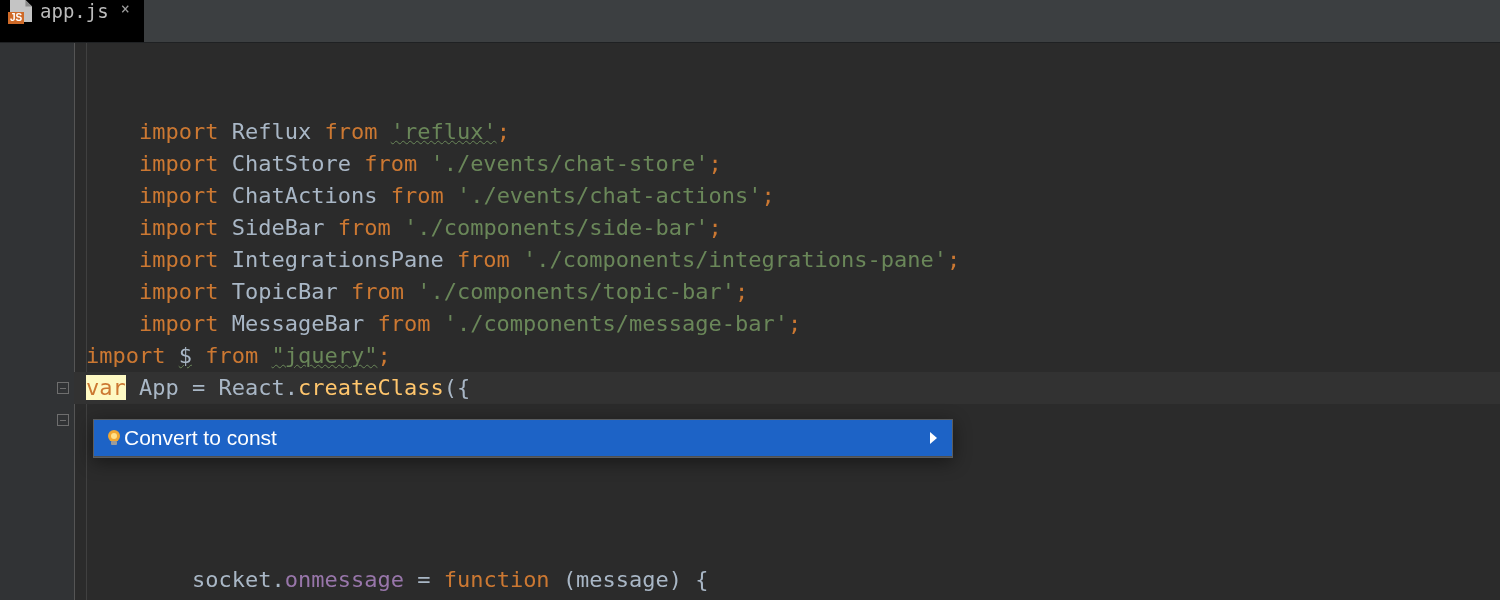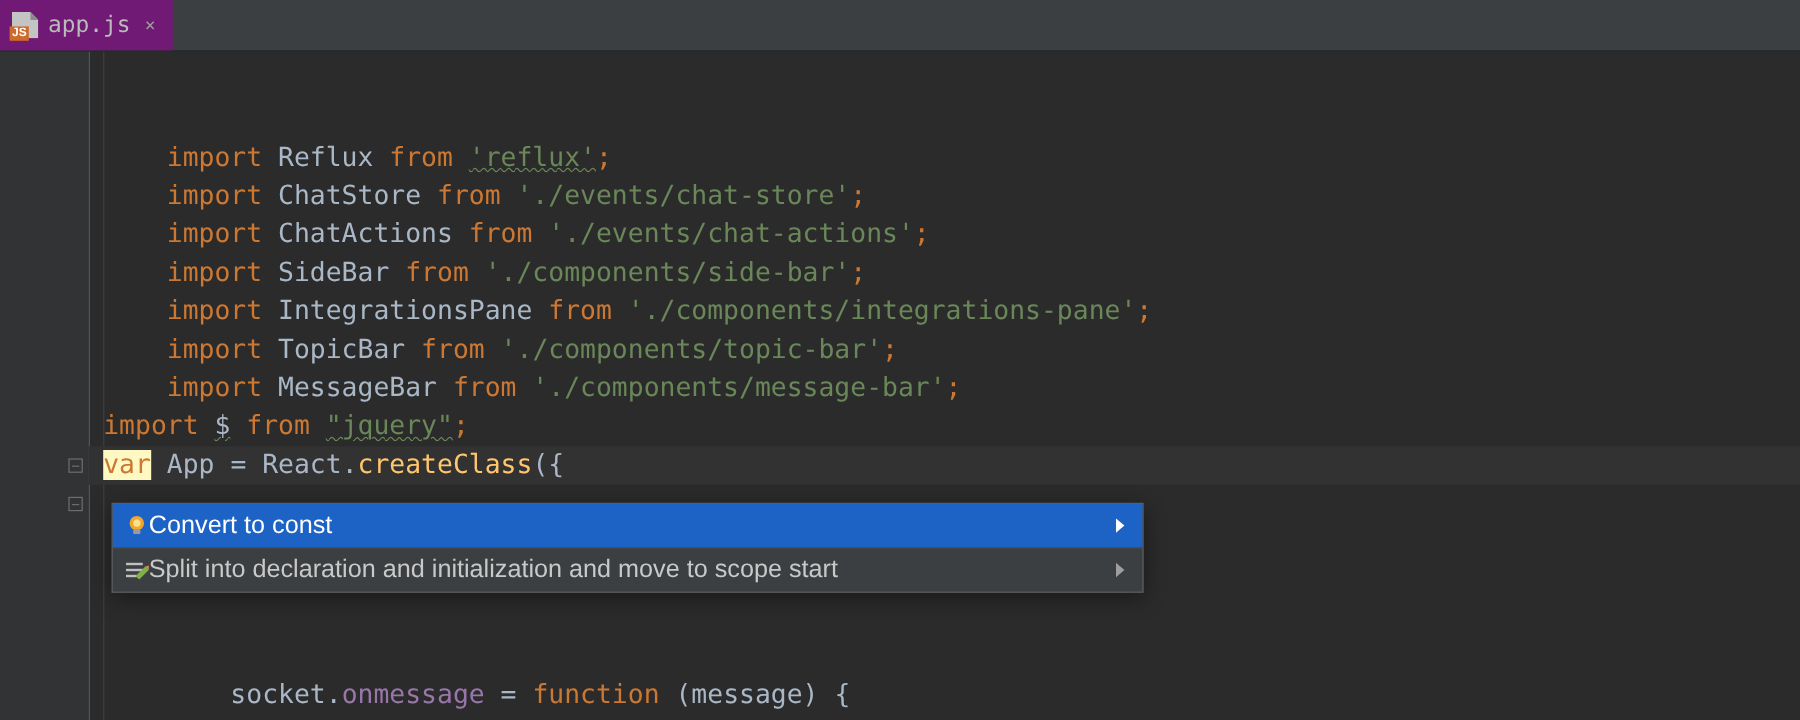--- a/index.html
+++ b/index.html
@@ -16,22 +16,21 @@
   
   .tab-bar {
     height: 42px;
     background: #3c3f41;
     display: flex;
     align-items: stretch;
     border-bottom: 1px solid #1f2123;
   }
   .tab {
     display: flex;
-    align-items: center;
-    background: #701a75;
+    background: #000000;
     padding: 0 14px 0 10px;
     gap: 8px;
     color: #bbbbbb;
     font-size: 19px;
     position: relative;
   }
   .tab::after {
     content: "";
     position: absolute;
     left: 0; right: 0; bottom: 0;
@@ -220,29 +219,14 @@
             <circle cx="10" cy="8" r="3" fill="#ffe08a"></circle>
           </svg></span>
         <span>Convert to const</span>
         <span class="arrow">
           <svg width="10" height="14" viewBox="0 0 10 14">
             <polygon points="2,1 9,7 2,13" fill="#ffffff"></polygon>
           </svg>
         </span>
       </div>
       <hr>
-      <div class="item">
-        <span class="pencil"><svg viewBox="0 0 20 20" width="20" height="20">
-            <rect x="1" y="4" width="14" height="2" fill="#bfbfbf"></rect>
-            <rect x="1" y="9" width="14" height="2" fill="#bfbfbf"></rect>
-            <rect x="1" y="14" width="10" height="2" fill="#bfbfbf"></rect>
-            <polygon points="12,18 20,10 17,7 9,15" fill="#7cb342"></polygon>
-            <polygon points="17,7 20,10 21,6" fill="#e08a5b"></polygon>
-          </svg></span>
-        <span>Split into declaration and initialization and move to scope start</span>
-        <span class="arrow">
-          <svg width="10" height="14" viewBox="0 0 10 14">
-            <polygon points="2,1 9,7 2,13" fill="#9e9e9e"></polygon>
-          </svg>
-        </span>
-      </div>
     </div>
 </div>
 
 </body></html>

